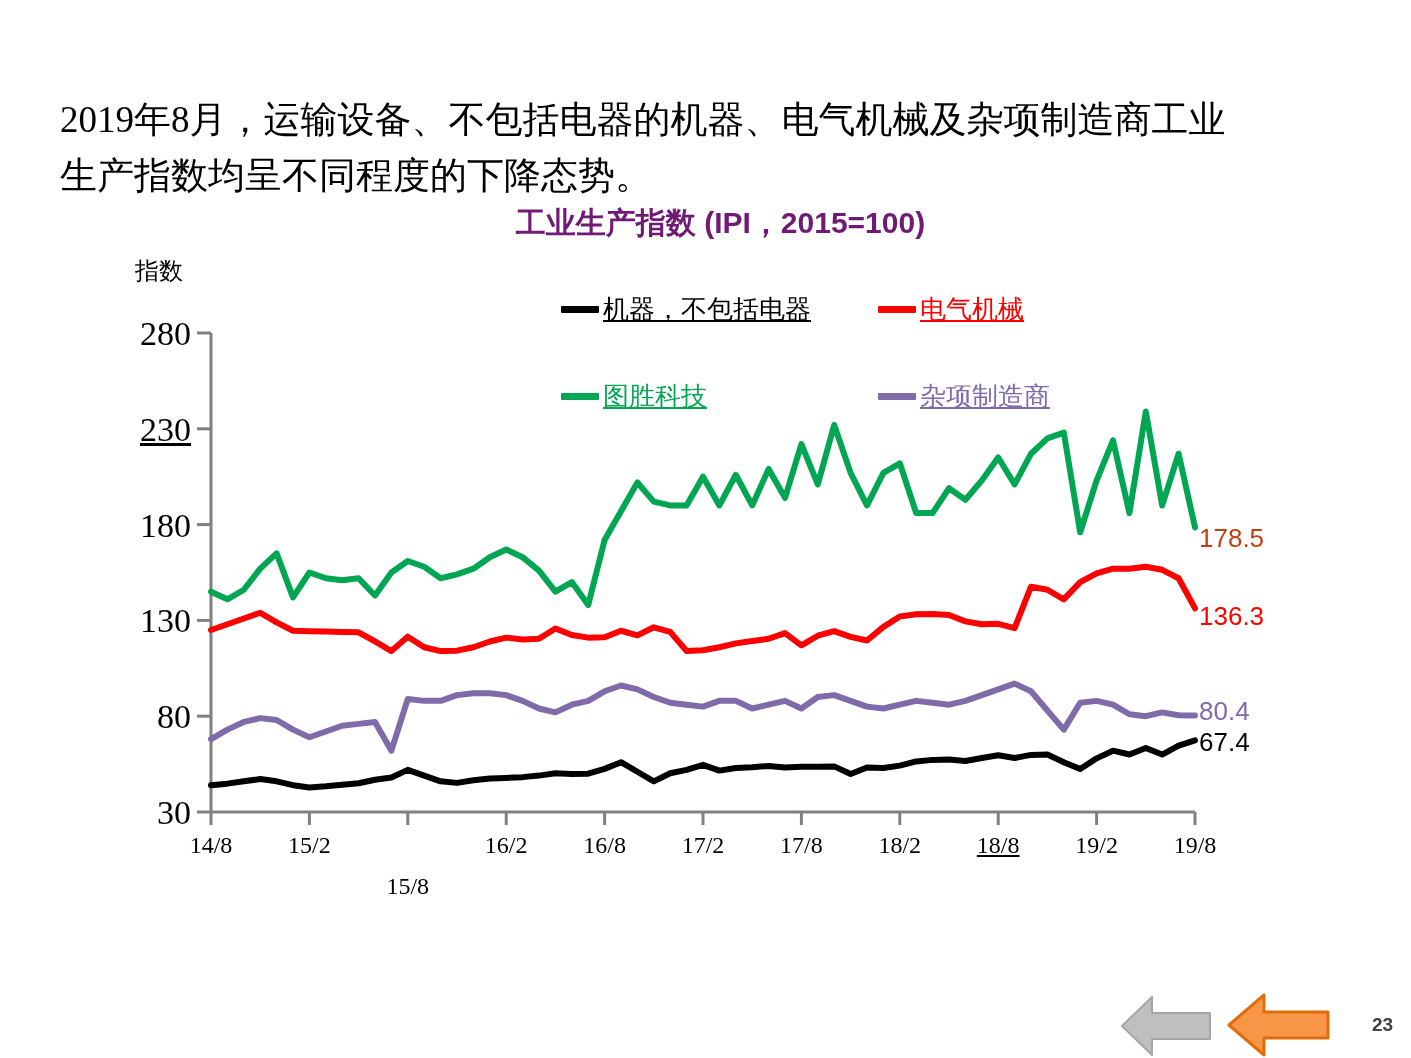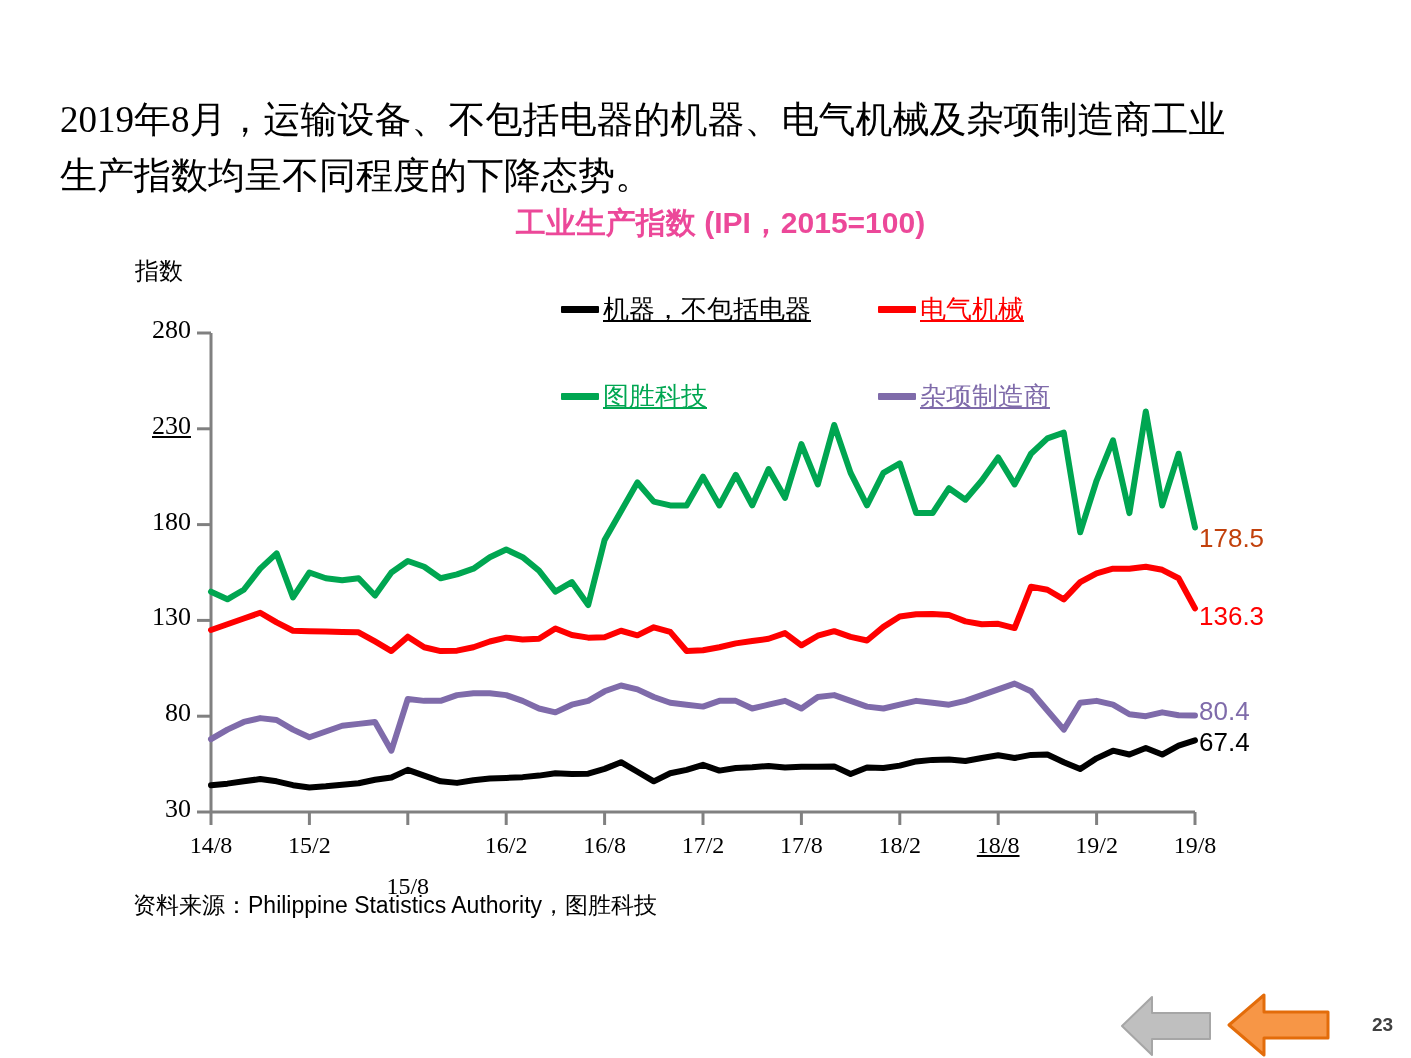--- a/index.html
+++ b/index.html
@@ -16,21 +16,21 @@
     font-family:"Liberation Serif", serif;
     font-size:37px;line-height:1.52;color:#000;font-weight:400;
     letter-spacing:0px;
     margin-top:48px;
   }
   .headline div{white-space:nowrap;}
 
   
   .chart-title{
     position:absolute;left:0;top:203px;width:1411px;text-align:center;
-    font-size:30px;font-weight:bold;color:#ec4899;
+    font-size:30px;font-weight:bold;color:#701a75;
     font-family:"Liberation Sans", sans-serif;
     padding-left:30px;box-sizing:border-box;
   }
 
   
   .axis-unit{
     position:absolute;left:135px;top:255px;
     font-size:24px;color:#000;font-family:"Liberation Serif", serif;
   }
 
@@ -43,21 +43,21 @@
   #lg-machinery{left:561px;top:292px;}
   #lg-electrical{left:878px;top:292px;}
   #lg-transport{left:561px;top:379px;}
   #lg-misc{left:878px;top:379px;}
 
   
   .plot-wrap{position:absolute;left:0;top:0;width:1411px;height:1058px;pointer-events:none;}
   svg.plot{position:absolute;left:0;top:0;}
 
   .ytick-label{
-    position:absolute;font-size:26px;color:#000;text-align:right;
+    position:absolute;font-size:34px;color:#000;text-align:right;
     font-family:"Liberation Serif", serif;width:80px;
   }
   .xtick-label{
     position:absolute;font-size:24px;color:#000;text-align:center;
     font-family:"Liberation Serif", serif;width:90px;
   }
   .endlabel{
     position:absolute;font-size:26px;font-weight:normal;
     font-family:"Liberation Sans", sans-serif;white-space:nowrap;
   }
@@ -156,21 +156,20 @@
       <div class="xtick-label" style="left: 854.8px; top: 832px; text-align: center;">18/2</div>
       <div class="xtick-label" style="left: 953.2px; top: 832px; text-decoration: underline;">18/8</div>
       <div class="xtick-label" style="left: 1051.6px; top: 832px;">19/2</div>
       <div class="xtick-label" style="left: 1150px; top: 832px;">19/8</div>
       <div class="endlabel" style="color: rgb(0, 0, 0); left: 1199px; top: 727.342px;">67.4</div>
       <div class="endlabel" style="color: rgb(255, 0, 0); left: 1199px; top: 601.329px;">136.3</div>
       <div class="endlabel" style="color: #c2410c; left: 1199px; top: 523px;">178.5</div>
       <div class="endlabel" style="color: rgb(127, 107, 170); left: 1199px; top: 696.434px;">80.4</div>
     </div>
 
-  <div class="source">资料来源：Philippine Statistics Authority，图胜科技</div>
 
   <svg class="nav-arrow" id="nav-prev" width="96" height="62" viewBox="0 0 96 62">
     <polygon points="34,2 34,18 92,18 92,44 34,44 34,60 4,31" fill="#BFBFBF" stroke="#A6A6A6" stroke-width="2" stroke-linejoin="round"></polygon>
   </svg>
   <svg class="nav-arrow" id="nav-back" width="110" height="66" viewBox="0 0 110 66">
     <polygon points="40,3 40,20 104,20 104,46 40,46 40,63 5,33" fill="#F79646" stroke="#E36C0A" stroke-width="3" stroke-linejoin="round"></polygon>
   </svg>
 
   <div class="page-num">23</div>
 </div>

